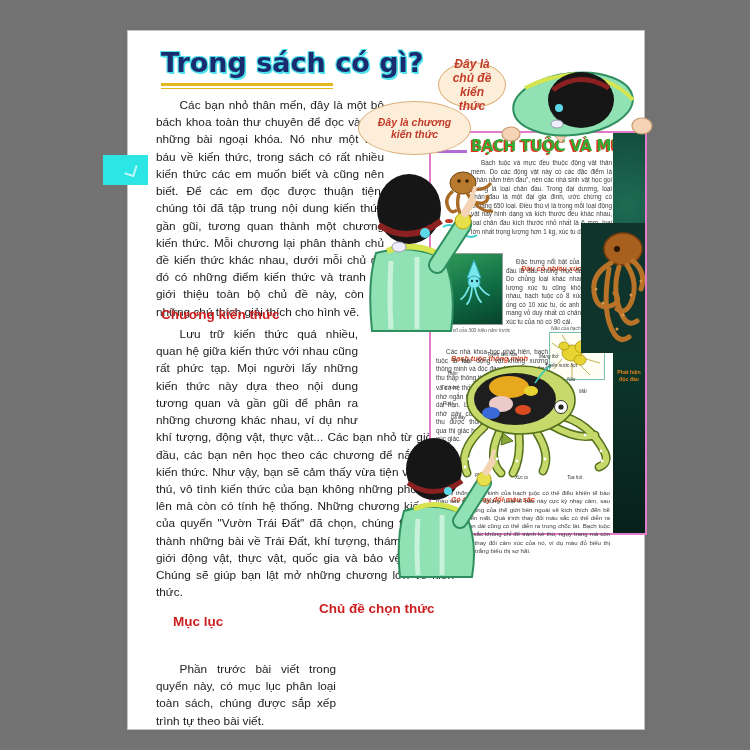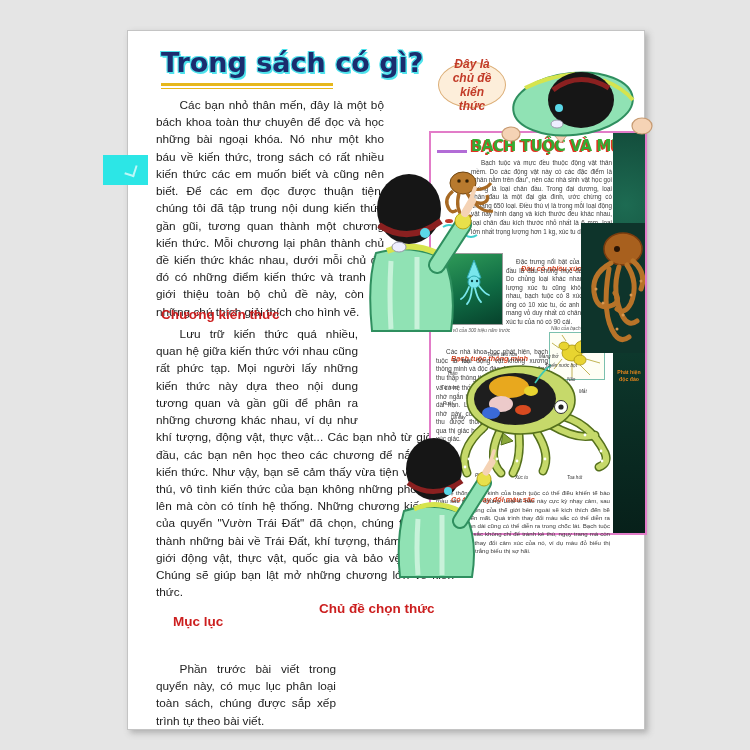--- a/index.html
+++ b/index.html
@@ -1,16 +1,16 @@
 <!DOCTYPE html>
 <html><head>
 <meta charset="utf-8">
 <style>
   html,body{margin:0;padding:0;background:#ffffff;}
-  .stage{position:relative;width:750px;height:750px;background:#e5e5e5;overflow:hidden;
+  .stage{position:relative;width:750px;height:750px;background:#737373;overflow:hidden;
          font-family:"Liberation Sans",sans-serif;color:#1c1c1c;}
   .page{position:absolute;left:127px;top:30px;width:516px;height:698px;background:#fff;
         border:1px solid #c4c4c4;box-shadow:3px 3px 6px rgba(110,110,110,.45);}
   .page-tab{position:absolute;left:103px;top:155px;width:45px;height:30px;background:#2ce6e6;z-index:5;}
   .page-tab .mark{position:absolute;right:12px;top:9px;width:8px;height:10px;border-right:2px solid #bff7f7;border-bottom:2px solid #bff7f7;transform:rotate(18deg);}
 
   
   .title{position:absolute;left:33px;top:16px;margin:0;font-family:"DejaVu Sans","Liberation Sans",sans-serif;
          font-size:27px;font-weight:bold;color:#1b2c6e;letter-spacing:0;
          text-shadow:1px -1px 0 #4fe3ec,-1px 1px 0 #4fe3ec,-1px -1px 0 #4fe3ec,1.5px 1.5px 0 #4fe3ec;}
@@ -286,18 +286,21 @@
       <path d="M74 102 L98 64" stroke="#2f8f5f" stroke-width="16" stroke-linecap="round"></path>
       <path d="M74 102 L98 64" stroke="#90e2b4" stroke-width="12" stroke-linecap="round"></path>
       <circle cx="98" cy="60" r="7" fill="#e8e04a" stroke="#b8a818" stroke-width="1"></circle>
       <path d="M100 53 l6 -10" stroke="#f5d3b5" stroke-width="7" stroke-linecap="round"></path>
       <path d="M105 41 l3 -9" stroke="#f5d3b5" stroke-width="3.5" stroke-linecap="round"></path>
       <ellipse cx="48" cy="50" rx="28" ry="31" fill="#161616"></ellipse>
       <path d="M22 64 Q48 82 76 62" stroke="#8a2020" stroke-width="5" fill="none"></path>
       <circle cx="62" cy="72" r="4" fill="#5ad8e8"></circle>
     </svg>
 
+    <div class="bubble bubble-chapter">
+        <span>Đây là chương kiến thức</span>
+      </div>
     <div class="bubble bubble-topic">
         <span>Đây là chủ đề kiến thức</span>
       </div>
 
   </div>
 </div>
 
 </body></html>

